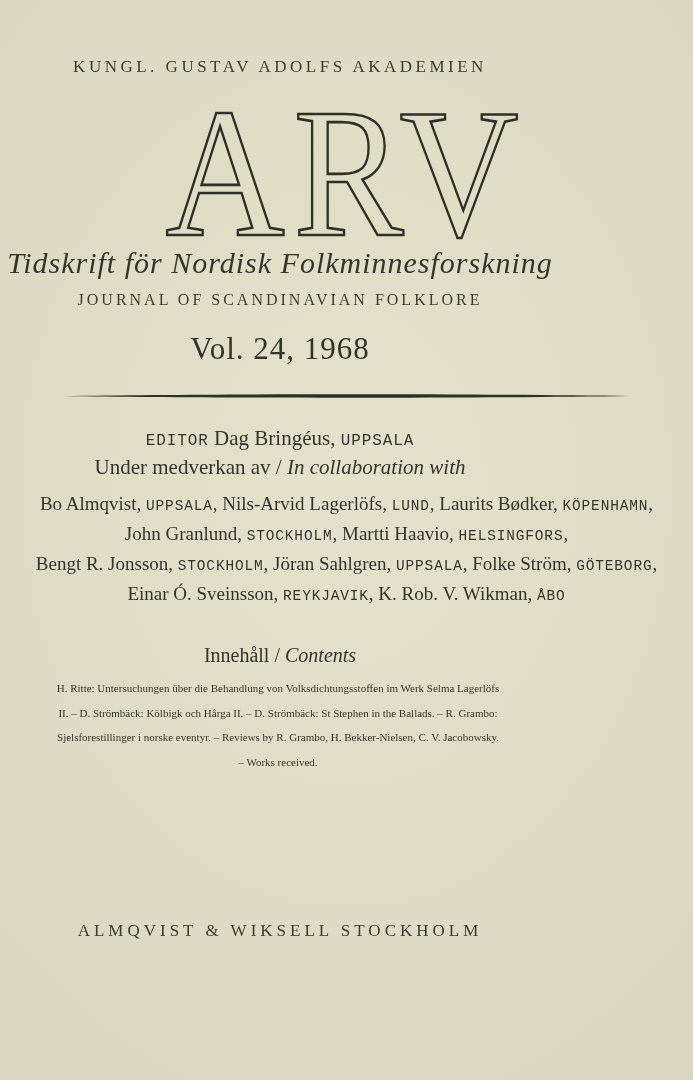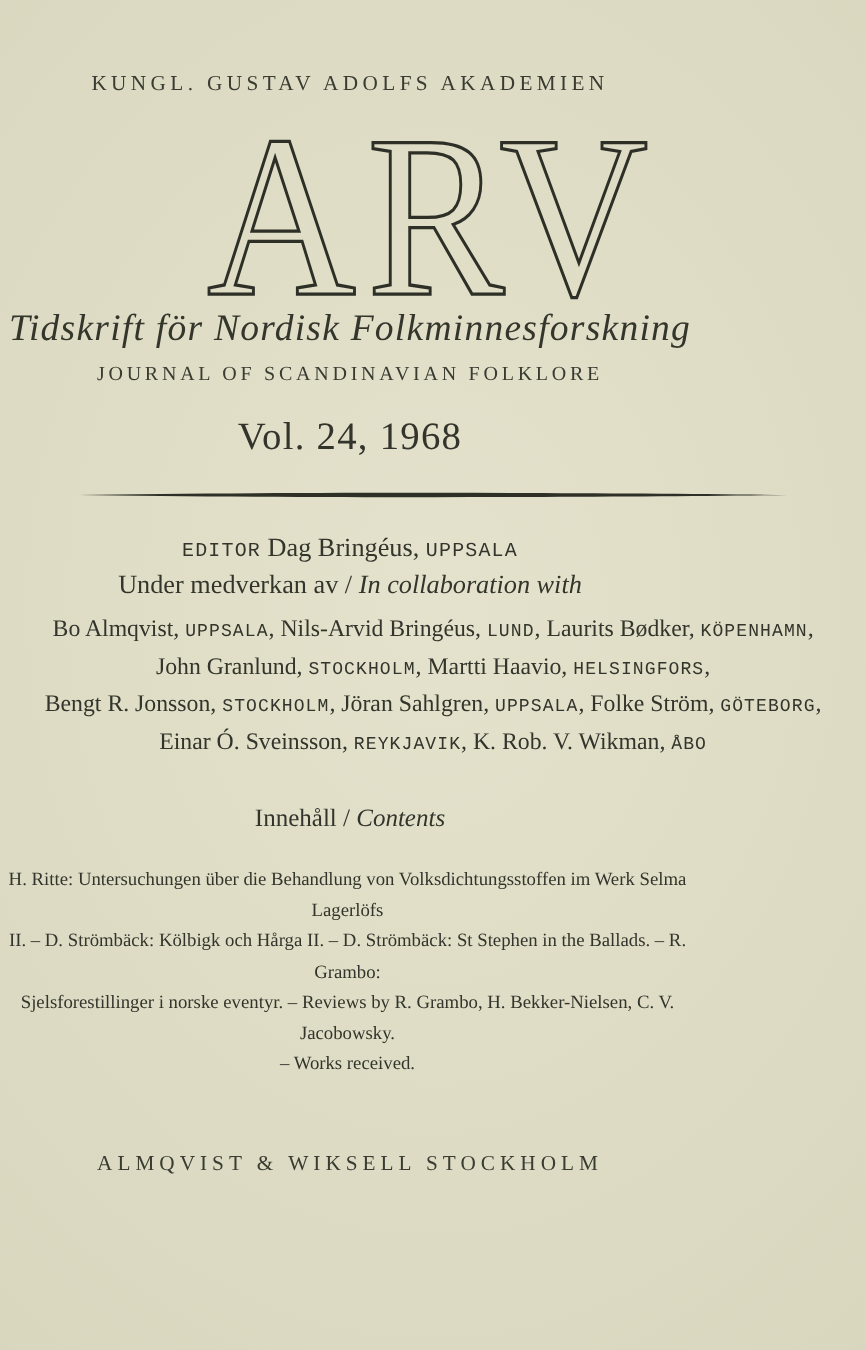--- a/index.html
+++ b/index.html
@@ -58,23 +58,23 @@
     text-align: center;
     font-size: 19px;
     line-height: 28px;
     color: #33352c;
   }
   .contents-heading {
     top: 644px;
     font-size: 20px;
   }
   .contents-lines {
-    position: absolute; top: 692px; left: 0; width: 556px;
+    position: absolute; top: 676px; left: 0; width: 556px;
     text-align: center;
-    font-size: 15px;
+    font-size: 11px;
     line-height: 24.5px;
   }
   .publisher {
     top: 921px;
     font-size: 17px;
     letter-spacing: 4px;
     color: #3a3c32;
   }
 
   .seg-sc { font-size: 0.76em; letter-spacing: 0.06em; font-family: Liberation Mono, monospace; }
@@ -96,21 +96,21 @@
   <div class="line volume">Vol. 24, 1968</div>
 
   <svg class="rule" viewBox="0 0 567 6" width="567" height="6" aria-hidden="true">
     <path d="M0,3 C150,0.7 417,0.7 567,3 C417,5.3 150,5.3 0,3 Z" fill="#2e3028"></path>
   </svg>
 
   <div class="line editor-line"><span class="seg-sc">EDITOR</span><span class="seg-normal"> Dag Bringéus, </span><span class="seg-sc">UPPSALA</span></div>
   <div class="line collab-line"><span class="seg-normal">Under medverkan av / </span><span class="seg-italic">In collaboration with</span></div>
 
   <div class="collaborators">
-    <div><span class="seg-normal">Bo Almqvist, </span><span class="seg-sc">UPPSALA</span><span class="seg-normal">, Nils-Arvid Bringéus, </span><span class="seg-sc">LUND</span><span class="seg-normal">, Laurits Bødker, </span><span class="seg-sc">KÖPENHAMN</span><span class="seg-normal">,</span></div>
+    <div><span class="seg-normal">Bo Almqvist, </span><span class="seg-sc">UPPSALA</span><span class="seg-normal">, Nils-Arvid Lagerlöfs, </span><span class="seg-sc">LUND</span><span class="seg-normal">, Laurits Bødker, </span><span class="seg-sc">KÖPENHAMN</span><span class="seg-normal">,</span></div>
     <div><span class="seg-normal">John Granlund, </span><span class="seg-sc">STOCKHOLM</span><span class="seg-normal">, Martti Haavio, </span><span class="seg-sc">HELSINGFORS</span><span class="seg-normal">,</span></div>
     <div><span class="seg-normal">Bengt R. Jonsson, </span><span class="seg-sc">STOCKHOLM</span><span class="seg-normal">, Jöran Sahlgren, </span><span class="seg-sc">UPPSALA</span><span class="seg-normal">, Folke Ström, </span><span class="seg-sc">GÖTEBORG</span><span class="seg-normal">,</span></div>
     <div><span class="seg-normal">Einar Ó. Sveinsson, </span><span class="seg-sc">REYKJAVIK</span><span class="seg-normal">, K. Rob. V. Wikman, </span><span class="seg-sc">ÅBO</span></div>
   </div>
 
   <div class="line contents-heading"><span class="seg-normal">Innehåll / </span><span class="seg-italic">Contents</span></div>
 
   <div class="contents-lines">
     <div>H. Ritte: Untersuchungen über die Behandlung von Volksdichtungsstoffen im Werk Selma Lagerlöfs</div>
     <div>II. – D. Strömbäck: Kölbigk och Hårga II. – D. Strömbäck: St Stephen in the Ballads. – R. Grambo:</div>

